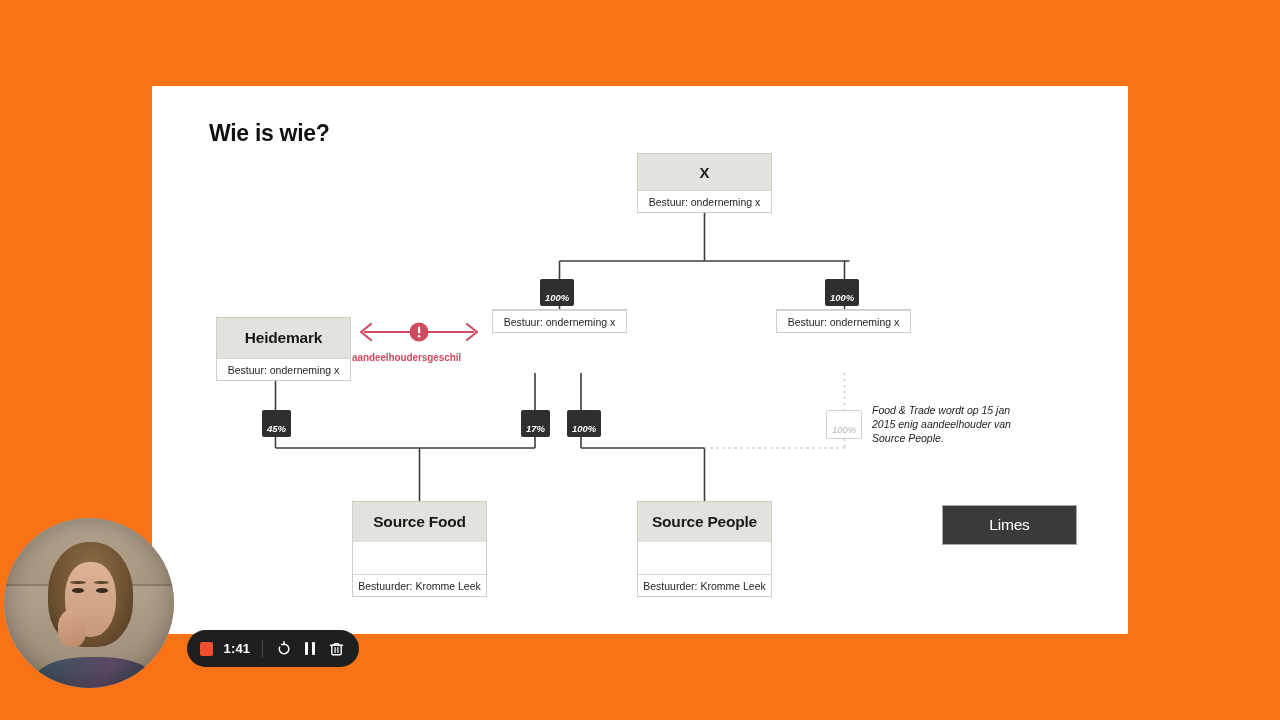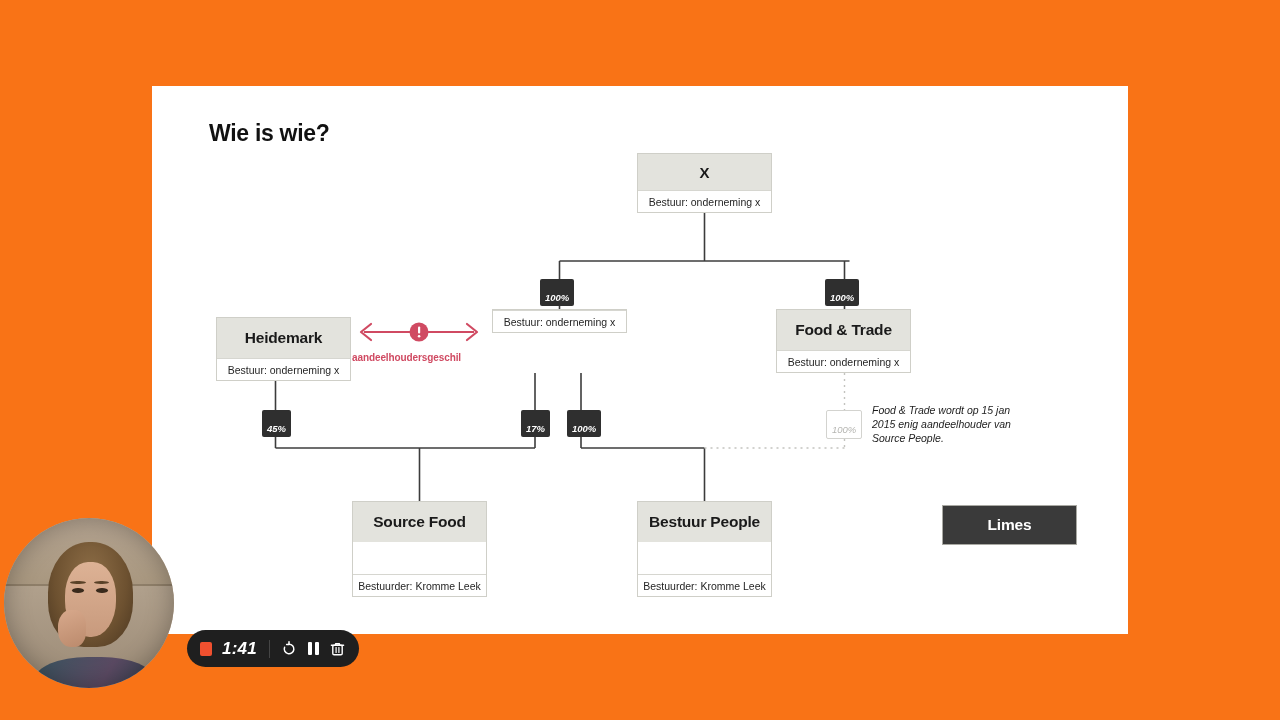--- a/index.html
+++ b/index.html
@@ -85,21 +85,21 @@
 
   
   .limes {
     position: absolute;
     left: 790px; top: 419px;
     width: 135px; height: 40px;
     background: #3a3a3a;
     border: 1px solid #a9a9a3;
     color: #ffffff;
     font-size: 15.5px;
-    font-weight: bold;
+    font-weight: normal;
     display: flex; align-items: center; justify-content: center;
     letter-spacing: -0.2px;
   }
 
   
   .badge {
     position: absolute;
     background: #2f2f2f;
     color: #ffffff;
     font-size: 9.5px;
@@ -212,26 +212,25 @@
     padding: 0 13px;
     gap: 0;
   }
   #toolbar .stop-sq {
     width: 14px; height: 14px;
     background: #f0502f;
     border-radius: 2px;
   }
   #toolbar .timer {
     color: #ffffff;
-    font-size: 17px;
+    font-size: 13px;
     font-weight: bold;
     margin-left: 10px;
     font-family: "Liberation Sans", sans-serif;
     letter-spacing: .2px;
-    font-style: italic;
   }
   #toolbar .divider {
     width: 1px; height: 18px;
     background: #454545;
     margin: 0 11px 0 12px;
   }
   #toolbar .tb-icon {
     width: 20px; height: 20px;
     display: flex; align-items: center; justify-content: center;
     margin-right: 7px;
@@ -287,31 +286,30 @@
       <div class="node n-heidemark">
         <div class="head">Heidemark</div>
         <div class="sub">Bestuur: onderneming x</div>
       </div>
 
       <div class="node n-kromme">
         <div class="sub">Bestuur: onderneming x</div>
       </div>
 
       <div class="node n-food">
-        <div class="head">Food &amp; Trade</div>
         <div class="sub">Bestuur: onderneming x</div>
       </div>
 
       <div class="node n-srcfood">
         <div class="head">Source Food</div>
         <div class="sub">Bestuurder: Kromme Leek</div>
       </div>
 
       <div class="node n-srcpeople">
-        <div class="head">Bestuur People</div>
+        <div class="head">Source People</div>
         <div class="sub">Bestuurder: Kromme Leek</div>
       </div>
 
       <div class="limes">Limes</div>
 
       <div class="badge b-100a">100%</div>
       <div class="badge b-100b">100%</div>
       <div class="badge b-75">45%</div>
       <div class="badge b-30">17%</div>
       <div class="badge b-100c">100%</div>

